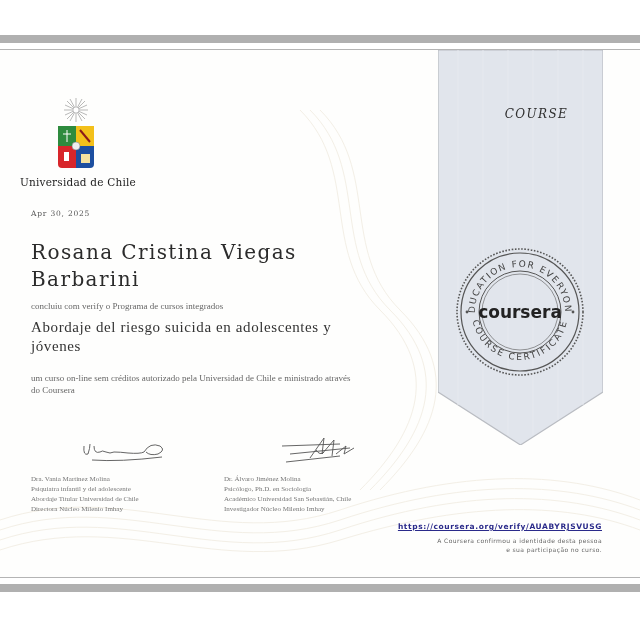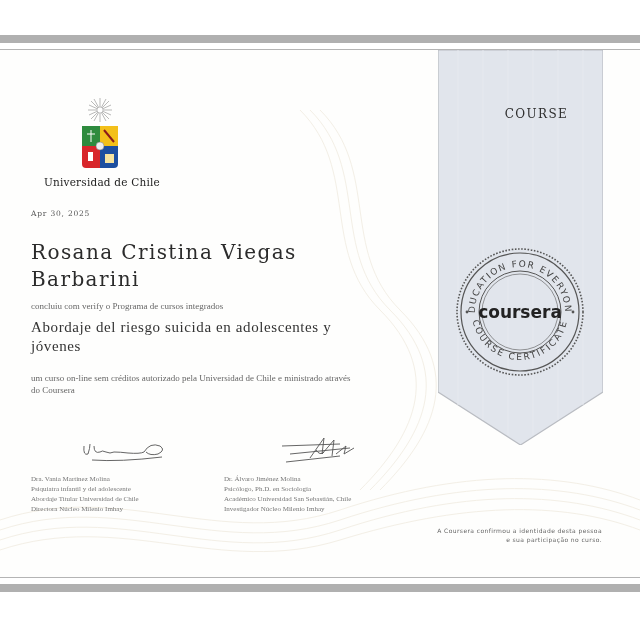--- a/index.html
+++ b/index.html
@@ -2,32 +2,32 @@
 <html><head>
 <meta charset="utf-8">
 <style>
   html, body { margin:0; padding:0; }
   body { width:640px; height:640px; background:#ffffff; position:relative; overflow:hidden;
          font-family:"DejaVu Serif", serif; color:#333; }
   .bar-thick { position:absolute; left:0; width:640px; height:8px; background:#b0b0b0; }
   .bar-thin { position:absolute; left:0; width:640px; height:1px; background:#b4b4b4; }
   .paper { position:absolute; left:0; top:50px; width:640px; height:527px; background:#fefefd; }
   .wave { position:absolute; left:0; top:50px; width:640px; height:527px; }
-  .logo { position:absolute; left:44px; top:96px; width:112px; text-align:center; }
+  .logo { position:absolute; left:20px; top:96px; width:112px; text-align:center; }
   .logo svg { display:block; margin:0 auto; }
   .logo-text { font-family:"DejaVu Serif", serif; font-size:10.5px; color:#222; margin-top:6px; letter-spacing:0.2px; white-space:nowrap; }
   .date { position:absolute; left:31px; top:209px; font-size:7.5px; color:#555; letter-spacing:0.8px; }
   .name { position:absolute; left:31px; top:239px; width:360px; font-size:20px; line-height:27px; color:#2b2b2b; letter-spacing:1.4px; font-family:"DejaVu Serif", serif; }
   .line1 { position:absolute; left:31px; top:301px; font-size:7.5px; color:#666; font-family:"Liberation Serif", serif; font-size:9px; }
   .course { position:absolute; left:31px; top:318px; width:340px; font-size:13px; line-height:19px; color:#333; letter-spacing:0.6px; font-family:Liberation Serif, serif; font-size:15px; }
   .desc { position:absolute; left:31px; top:372px; width:330px; font-size:9px; line-height:12px; color:#666; font-family:Liberation Serif, serif; }
   .sig { position:absolute; top:440px; }
   .sig-lines { position:absolute; font-family:"Liberation Serif", serif; font-size:7px; line-height:10px; color:#777; }
   .ribbon { position:absolute; left:438px; top:50px; width:165px; height:395px; }
-  .cc-title { position:absolute; left:438px; top:105px; width:197px; text-align:center; font-family:"DejaVu Serif", serif; font-size:12px; line-height:18px; letter-spacing:1.4px; color:#2f2f2f; }
+  .cc-title { position:absolute; left:438px; top:105px; width:197px; text-align:center; font-family:"DejaVu Serif", serif; font-size:12px; line-height:18px; letter-spacing:1.4px; color:#2f2f2f;font-style:italic; }
   .seal { position:absolute; left:455px; top:247px; width:130px; height:130px; }
   .verify { position:absolute; right:38px; top:521px; text-align:right; font-family:"DejaVu Sans", sans-serif; }
   .verify .lbl { font-size:7.5px; color:#444; letter-spacing:0.6px; }
   .verify a { font-size:7.5px; color:#2a2a8a; text-decoration:underline; letter-spacing:0.6px; font-weight:bold; display:block; margin-top:1px; }
   .verify .note { font-size:6px; color:#666; line-height:9px; margin-top:5px; letter-spacing:0.4px; width:170px; margin-left:auto; }
 </style>
 </head>
 <body>
 
 <div class="bar-thick" style="top:35px;"></div>
@@ -140,17 +140,18 @@
   </text>
   <text font-family="DejaVu Sans, sans-serif" font-size="9" fill="#444" letter-spacing="2">
     <textPath href="#arcBot" startOffset="50%" text-anchor="middle">COURSE CERTIFICATE</textPath>
   </text>
   <circle cx="12" cy="65" r="1.4" fill="#555"></circle>
   <circle cx="118" cy="65" r="1.4" fill="#555"></circle>
   <text x="65" y="71" text-anchor="middle" font-family="DejaVu Sans, sans-serif" font-weight="bold" font-size="17" fill="#222">coursera</text>
 </svg>
 
 <div class="verify">
+  <a>https://coursera.org/verify/AUABYRJSVUSG</a>
   <div class="note">A Coursera confirmou a identidade desta pessoa e sua participação no curso.</div>
 </div>
 
 <div class="bar-thin" style="top:577px;"></div>
 <div class="bar-thick" style="top:584px;"></div>
 
 </body></html>

